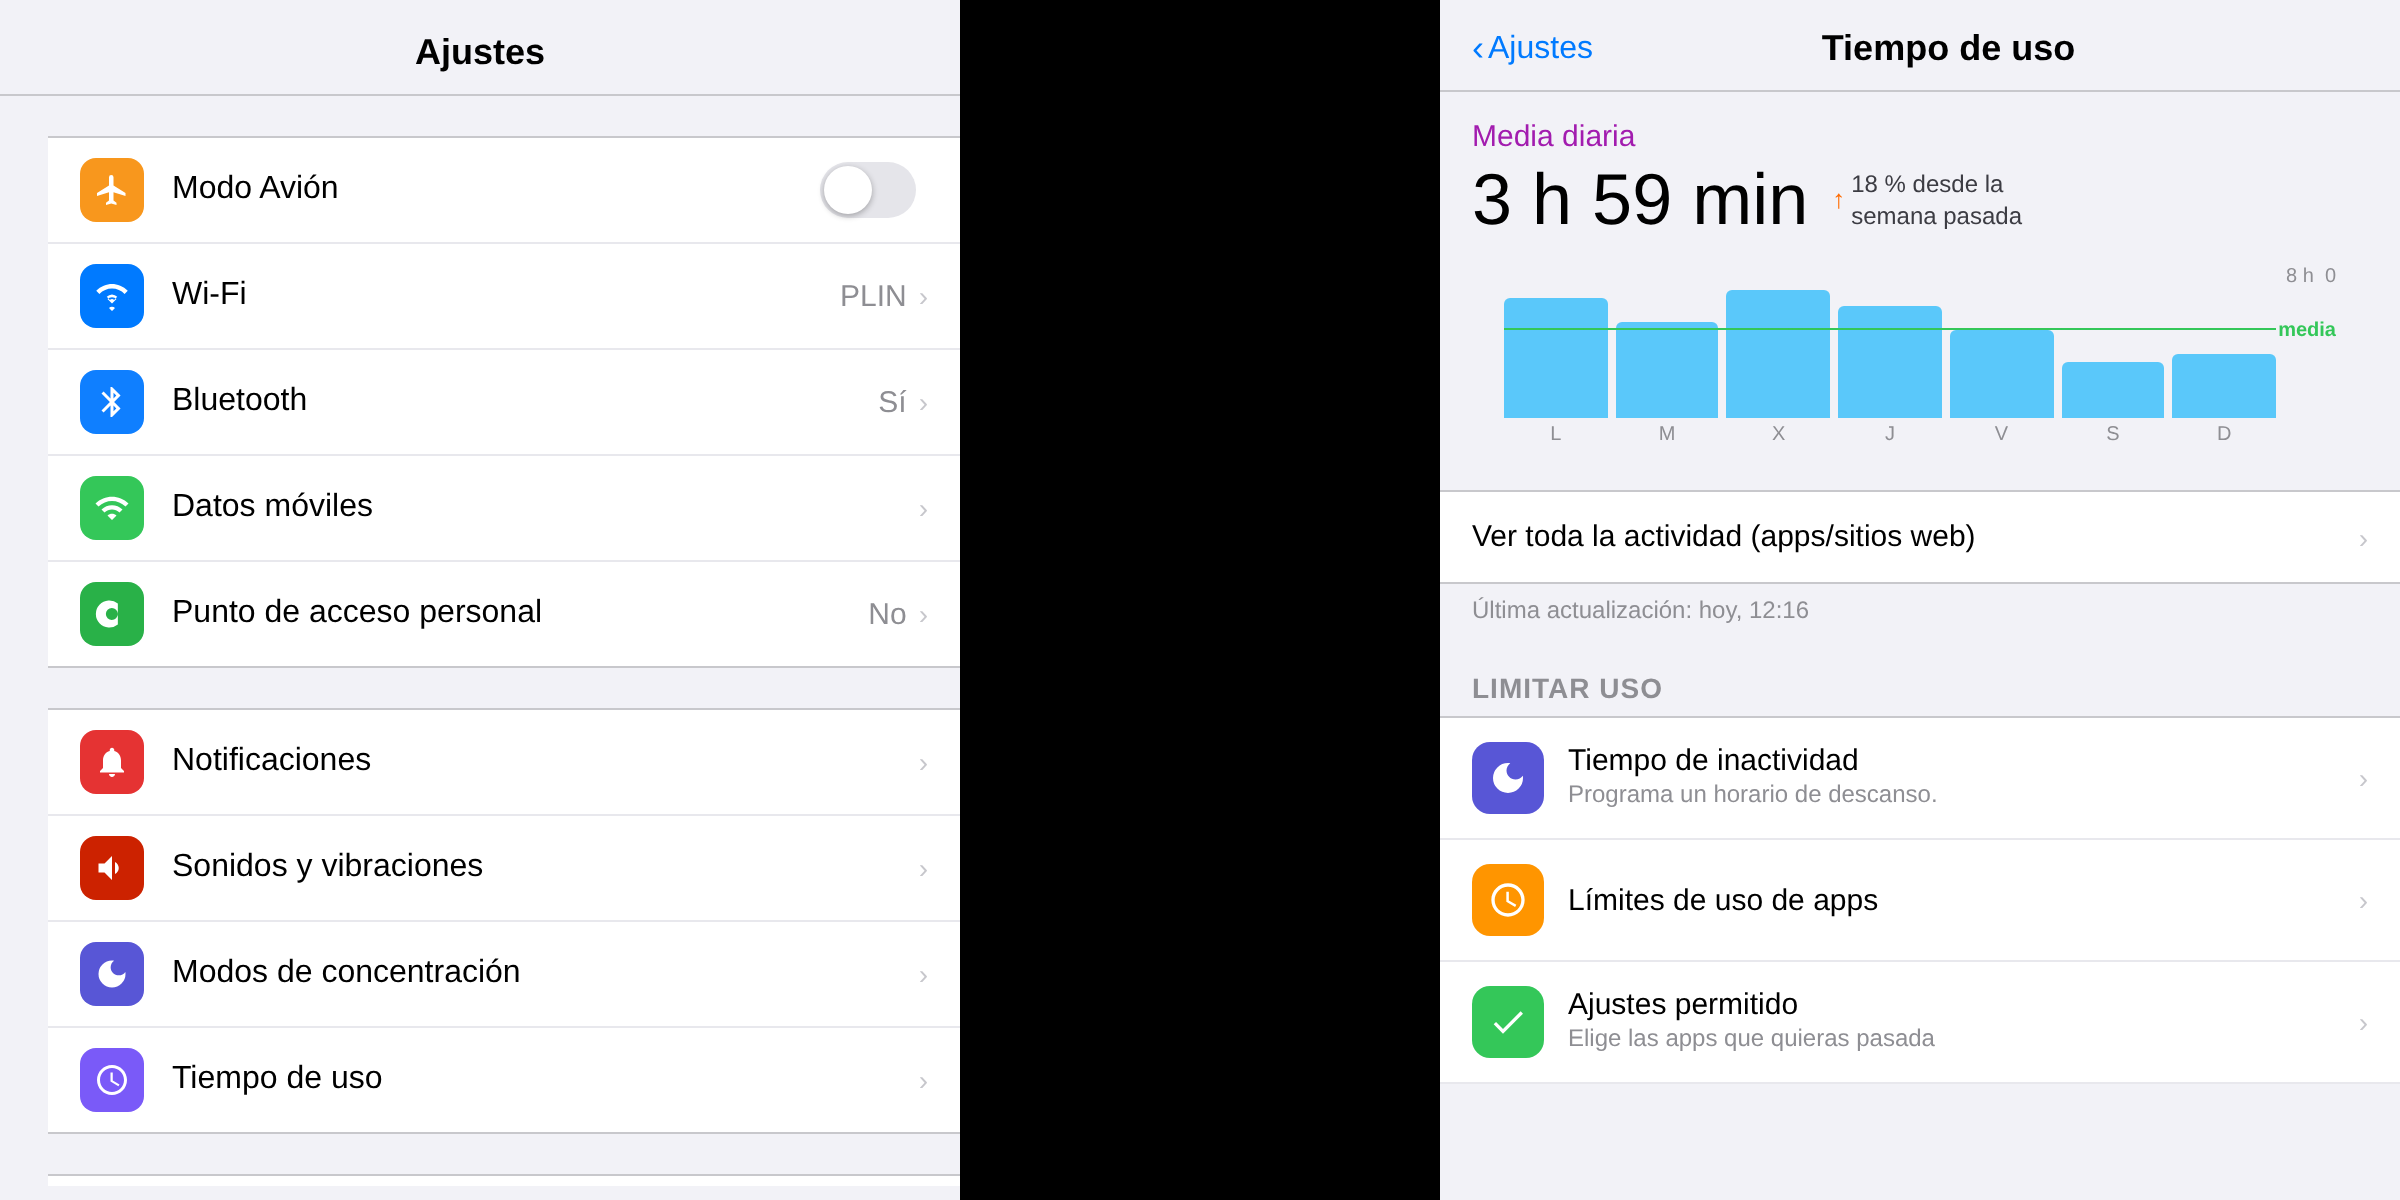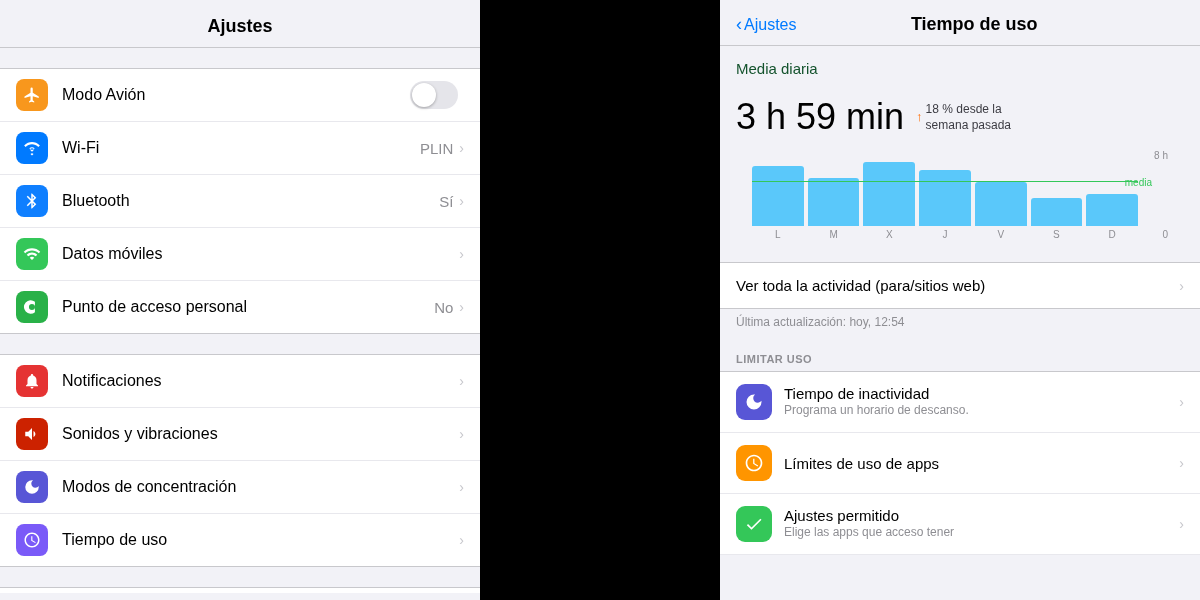--- a/index.html
+++ b/index.html
@@ -29,20 +29,21 @@
 
     .settings-header h1 {
       font-size: 18px;
       font-weight: 700;
       color: #000;
     }
 
     .settings-list {
       overflow-y: auto;
       height: calc(600px - 55px);
+      padding-left: 24px;
     }
 
     .settings-group {
       margin-top: 20px;
       background: #fff;
       border-top: 1px solid #c8c8cc;
       border-bottom: 1px solid #c8c8cc;
     }
 
     .settings-item {
@@ -178,22 +179,22 @@
     .device-label {
       font-size: 11px;
       font-weight: 600;
       color: #8e8e93;
       letter-spacing: 0.5px;
       margin-bottom: 6px;
     }
 
     .daily-average-label {
       font-size: 15px;
-      color: #14532d;
-      margin-bottom: 19px;
+      color: #a21caf;
+      margin-bottom: 2px;
     }
 
     .time-row {
       display: flex;
       align-items: flex-start;
       gap: 12px;
       margin-bottom: 12px;
     }
 
     .big-time {
@@ -233,21 +234,21 @@
       position: relative;
       margin: 0 16px 12px;
     }
 
     .y-axis-labels {
       position: absolute;
       right: 0;
       top: 0;
       height: 90px;
       display: flex;
-      flex-direction: column;
+      flex-direction: row;
       justify-content: space-between;
       font-size: 10px;
       color: #8e8e93;
       width: 25px;
       text-align: right;
     }
 
     .bar-wrapper {
       display: flex;
       flex-direction: column;
@@ -273,24 +274,24 @@
       position: absolute;
       left: 0;
       right: 30px;
       height: 1px;
       background: #34c759;
       border-top: 1.5px dashed #34c759;
     }
 
     .media-label-chart {
       position: absolute;
-      right: 16px;
+      right: 0;
       font-size: 10px;
       color: #34c759;
-      font-weight: 400;
+      font-weight: 700;
     }
 
     .activity-row {
       background: #fff;
       padding: 14px 16px;
       display: flex;
       align-items: center;
       justify-content: space-between;
       border-top: 1px solid #c8c8cc;
       border-bottom: 1px solid #c8c8cc;
@@ -302,21 +303,21 @@
       color: #000;
     }
 
     .update-label {
       font-size: 12px;
       color: #8e8e93;
       padding: 6px 16px 10px;
     }
 
     .section-header-label {
-      font-size: 11px;
+      font-size: 14px;
       font-weight: 600;
       color: #8e8e93;
       letter-spacing: 0.5px;
       padding: 14px 16px 6px;
     }
 
     .limit-item {
       background: #fff;
       display: flex;
       align-items: center;
@@ -557,25 +558,25 @@
             <div class="bar" style="height: 32px;"></div>
             <div class="bar-label">D</div>
           </div>
         </div>
       <span class="media-label-chart" id="media-label-chart" style="bottom: 52px;">media</span>
     <div class="media-line" style="bottom: 58px;"></div>
       </div>
   </div>
 
   <div class="activity-row">
-    <span class="activity-label">Ver toda la actividad (para/sitios web)</span>
+    <span class="activity-label">Ver toda la actividad (apps/sitios web)</span>
     <span class="chevron">›</span>
   </div>
 
-  <div class="update-label">Última actualización: hoy, 12:54</div>
+  <div class="update-label">Última actualización: hoy, 12:16</div>
 
   <div class="section-header-label">LIMITAR USO</div>
 
   <div class="limits-list" id="limits-list">
 
   <div class="limit-item" style="border-top: 1px solid rgb(200, 200, 204);">
         <div class="limit-icon limit-icon-purple">
           <svg width="20" height="20" viewBox="0 0 24 24" fill="white">
             <path d="M12 3a9 9 0 1 0 9 9c0-.46-.04-.92-.1-1.36-.98 1.37-2.58 2.26-4.4 2.26-2.98 0-5.4-2.42-5.4-5.4 0-1.81.89-3.42 2.26-4.4-.44-.06-.9-.1-1.36-.1z"></path>
           </svg>
@@ -598,18 +599,18 @@
         <span class="chevron">›</span>
       </div>
       <div class="limit-item">
         <div class="limit-icon limit-icon-green">
           <svg width="20" height="20" viewBox="0 0 24 24" fill="white">
             <path d="M9 16.17L4.83 12l-1.42 1.41L9 19 21 7l-1.41-1.41L9 16.17z"></path>
           </svg>
         </div>
         <div class="limit-text">
           <div class="limit-title">Ajustes permitido</div>
-          <div class="limit-desc">Elige las apps que acceso tener</div>
+          <div class="limit-desc">Elige las apps que quieras pasada</div>
         </div>
         <span class="chevron">›</span>
       </div>
     </div>
 </div>
 
 </body></html>

